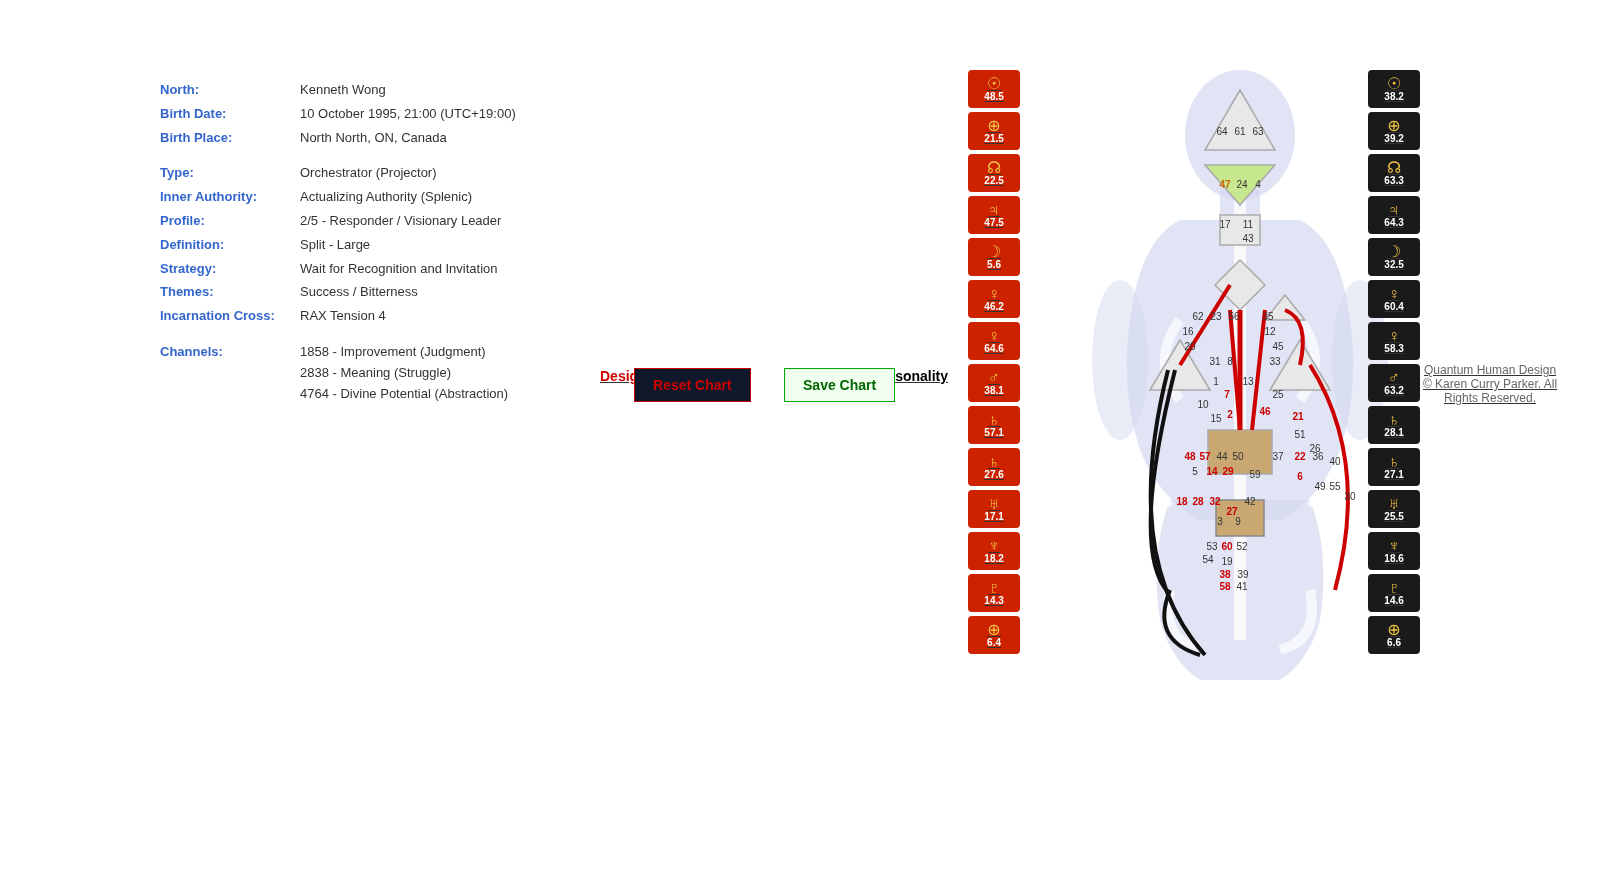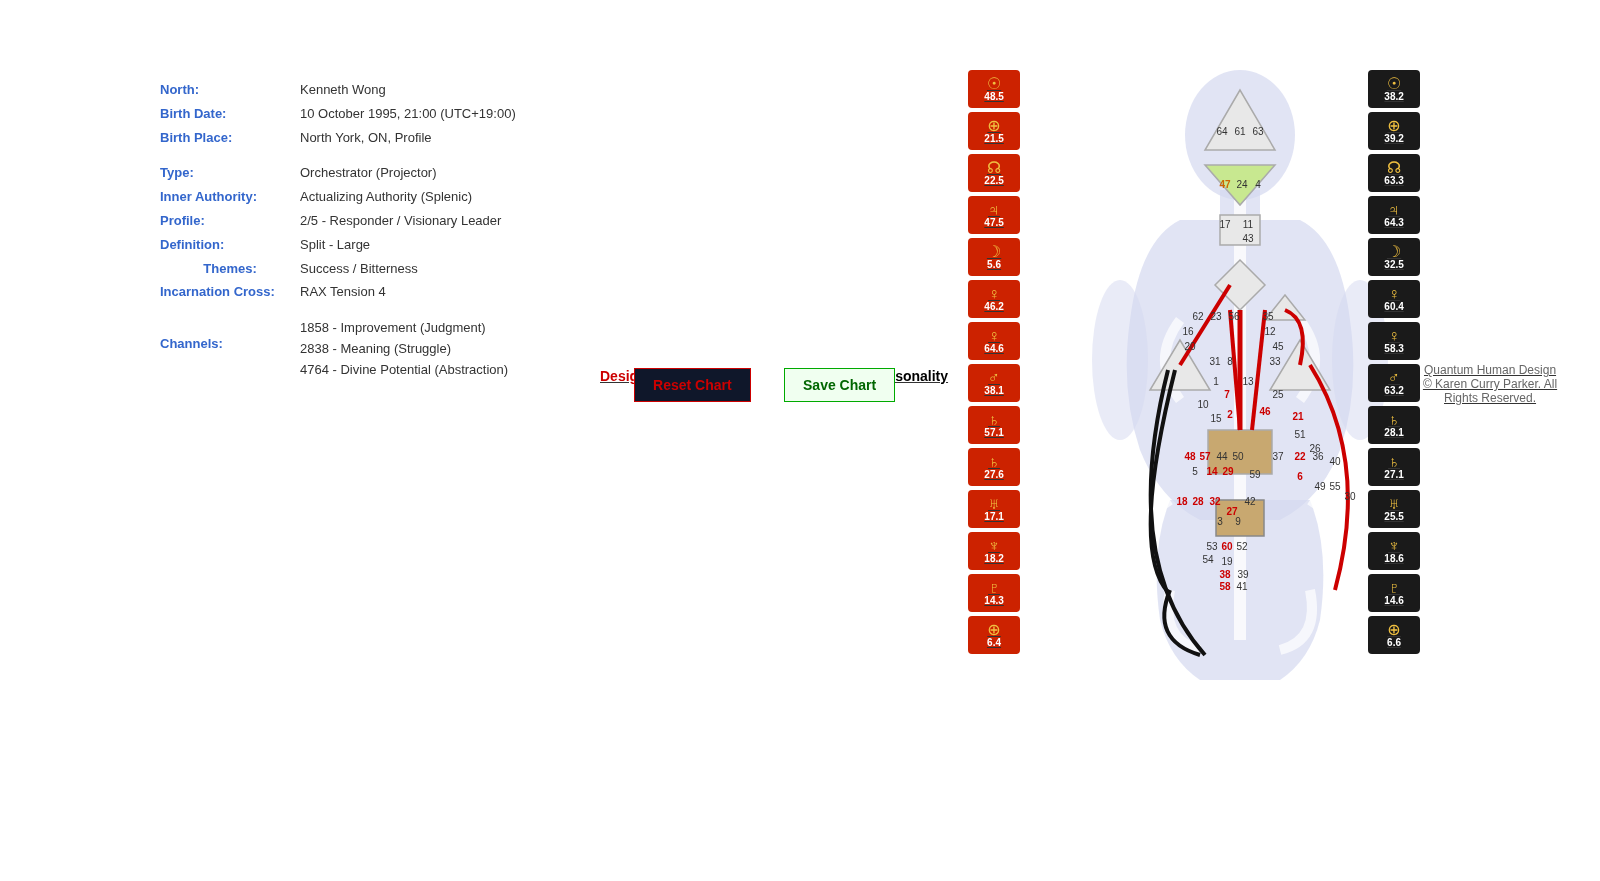--- a/index.html
+++ b/index.html
@@ -141,68 +141,72 @@
       width: 440px;
       height: 640px;
     }
     .copyright {
       text-align: center;
       font-size: 12px;
       color: #666;
       margin-top: 8px;
     }
     
-    .themes-label { color: #3366cc; font-weight: bold; text-align: center; }
+    .themes-label { color: #3366cc; font-weight: bold; }
   </style>
 </head>
 <body>
 
 <div class="page-container">
 
   <div class="info-panel">
     <div class="info-row">
       <span class="info-label">North:</span>
       <span class="info-value">Kenneth Wong</span>
     </div>
     <div class="info-row">
       <span class="info-label">Birth Date:</span>
       <span class="info-value">10 October 1995, 21:00 (UTC+19:00)</span>
     </div>
     <div class="info-row">
       <span class="info-label">Birth Place:</span>
-      <span class="info-value">North York, ON, Profile</span>
+      <span class="info-value">North North, ON, Canada</span>
     </div>
     <div class="info-section-gap"></div>
     <div class="info-row">
       <span class="info-label">Type:</span>
       <span class="info-value">Orchestrator (Projector)</span>
     </div>
     <div class="info-row">
       <span class="info-label">Inner Authority:</span>
       <span class="info-value">Actualizing Authority (Splenic)</span>
     </div>
     <div class="info-row">
       <span class="info-label">Profile:</span>
       <span class="info-value">2/5 - Responder / Visionary Leader</span>
     </div>
     <div class="info-row">
       <span class="info-label">Definition:</span>
       <span class="info-value">Split - Large</span>
     </div>
     <div class="info-row">
+      <span class="info-label">Strategy:</span>
+      <span class="info-value">Wait for Recognition and Invitation</span>
+    </div>
+    <div class="info-row">
       <span class="info-label themes-label">Themes:</span>
       <span class="info-value">Success / Bitterness</span>
     </div>
     <div class="info-row">
       <span class="info-label">Incarnation Cross:</span>
       <span class="info-value">RAX Tension 4</span>
     </div>
     <div class="info-section-gap"></div>
     <div class="info-row" style="align-items:flex-start;">
-      <span class="info-label" style="color:#3366cc;font-weight:bold;margin-top:16px;">Channels:</span>
+      <span class="info-label" style="color:#3366cc;font-weight:bold;">Channels:</span>
       <span class="info-value">
         <span style="display:block;">1858 - Improvement (Judgment)</span>
         <span style="display:block;">2838 - Meaning (Struggle)</span>
         <span style="display:block;">4764 - Divine Potential (Abstraction)</span>
       </span>
     </div>
   </div>
 
   <div class="chart-area">
 

